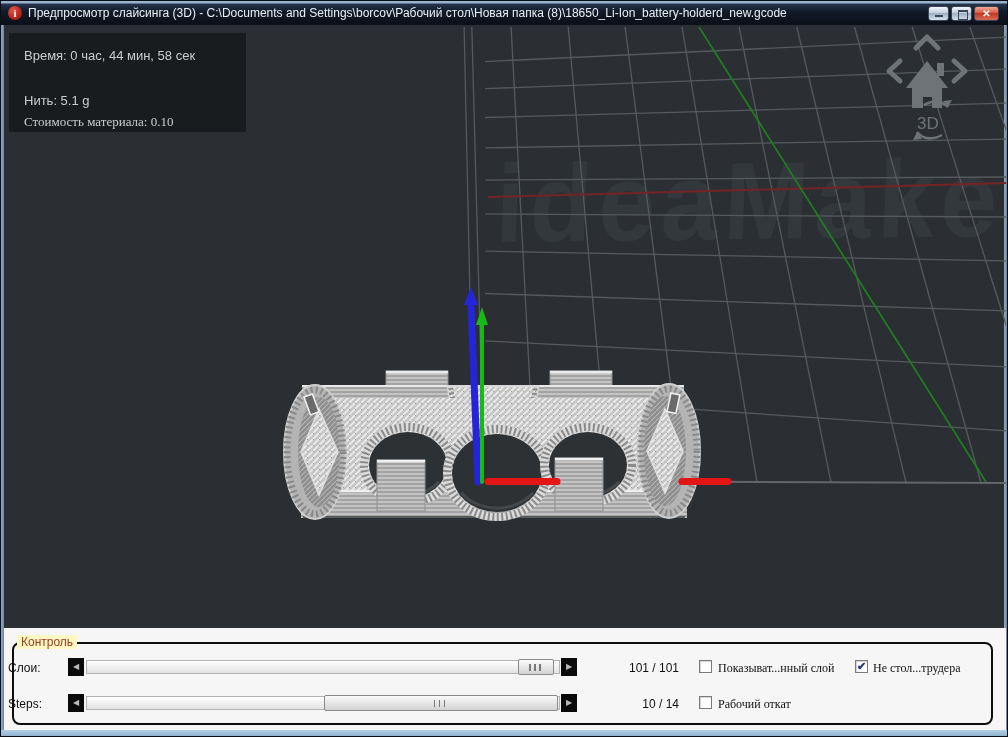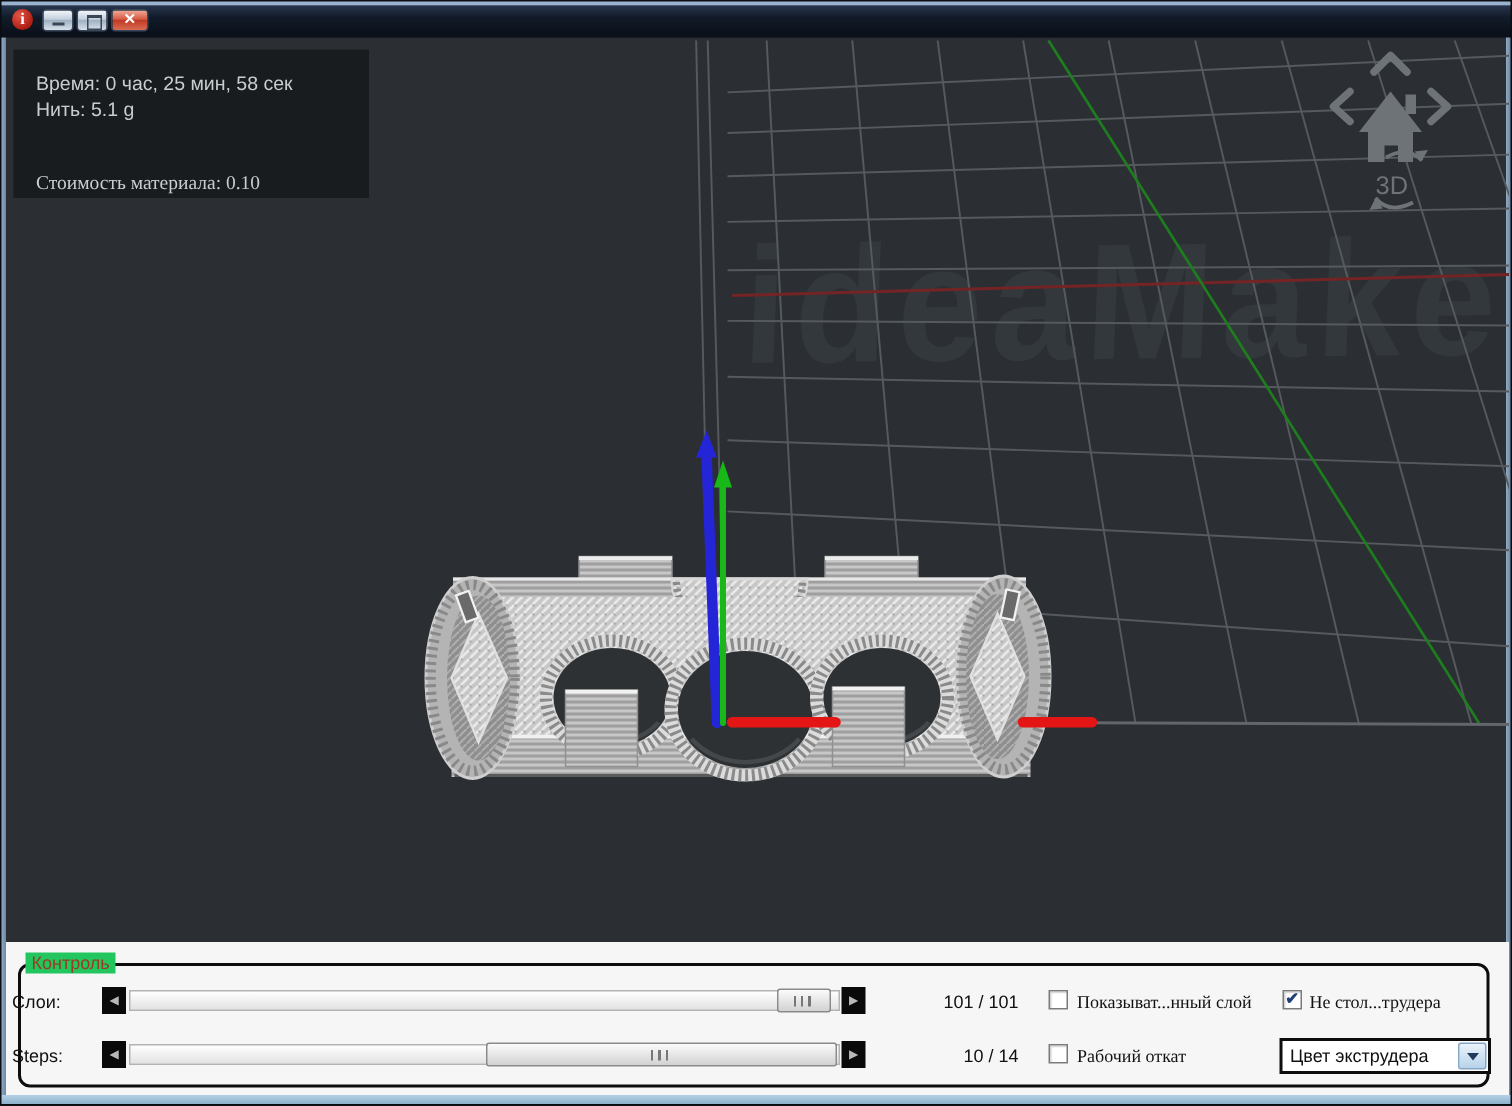--- a/index.html
+++ b/index.html
@@ -29,28 +29,28 @@
   .side.l{left:0;} .side.r{right:0;}
   .bottomstrip{position:absolute;left:0;right:0;bottom:0;height:6px;background:linear-gradient(180deg,#b5d0e6,#8fb2cc);}
 
   .watermark{position:absolute;left:492px;top:118px;font-size:102px;font-weight:bold;letter-spacing:6px;
     color:rgba(205,210,215,0.055);transform:skewX(-3deg) scaleY(1.08) rotate(-0.6deg);white-space:nowrap;z-index:1;}
   #scene{position:absolute;left:0;top:0;z-index:2;}
 
   .overlay{position:absolute;left:5px;top:8px;width:237px;height:99px;background:rgba(10,12,14,0.55);
     z-index:3;color:#c9cdd0;font-size:13px;}
   .overlay div{position:absolute;left:15px;white-space:nowrap;}
-  .ov1{top:15px;} .ov2{top:32px;} .ov3{top:81px;font-family:Liberation Serif, serif;}
+  .ov1{top:15px;} .ov2{top:60px;} .ov3{top:81px;font-family:Liberation Serif, serif;}
 
   .nav{position:absolute;left:872px;top:4px;z-index:3;}
 
   
   .panel{position:absolute;left:3px;top:627px;width:1002px;height:104px;background:#f6f6f6;font-size:12px;color:#101010;}
   .groupbox{position:absolute;left:8px;top:14px;width:981px;height:83px;border:2.5px solid #0d0d0d;border-radius:8px;box-sizing:border-box;}
-  .legend{position:absolute;left:13px;top:7px;background:#22c55e;padding:0 4px;color:#9c3b22;z-index:2;}
+  .legend{position:absolute;left:13px;top:7px;background:#fef9c3;padding:0 4px;color:#9c3b22;z-index:2;}
   .rowlabel{position:absolute;left:4px;}
   .sbtn{position:absolute;width:16px;height:18px;background:#0a0a0a;color:#b9b9b9;font-size:8px;
         text-align:center;line-height:18px;cursor:pointer;}
   .track{position:absolute;left:82px;width:474px;height:14px;border:1px solid #b3b3b3;box-sizing:border-box;
         background:linear-gradient(180deg,#ffffff,#e2e2e2);}
   .thumb{position:absolute;height:16px;border:1px solid #8a8a8a;border-radius:2px;box-sizing:border-box;
         background:linear-gradient(180deg,#fbfbfb,#d2d2d2);}
   .grip{position:absolute;left:50%;top:4px;width:14px;height:7px;transform:translateX(-50%);
         background:repeating-linear-gradient(90deg,#777 0,#777 1.5px,transparent 1.5px,transparent 5px);}
   .val{position:absolute;width:80px;text-align:right;}
@@ -64,20 +64,21 @@
       background:linear-gradient(180deg,#eaf3fb,#b7d3ea);box-sizing:border-box;}
   .dd .btn:after{content:"";position:absolute;left:4.5px;top:6px;border:4px solid transparent;border-top:5px solid #22395c;}
 </style>
 </head>
 <body>
 
 <div class="win">
 
   <div class="titlebar">
     <div class="app-icon">i</div>
+    <div class="title-text">Предпросмотр слайсинга (3D) - C:\Documents and Settings\borcov\Рабочий стол\Новая папка (8)\18650_Li-Ion_battery-holderd_new.gcode</div>
     <div class="winbtns">
       <div class="wbtn">
           <span class="glyph-min"></span>
         </div>
       <div class="wbtn">
           <span class="glyph-max"></span>
         </div>
       <div class="wbtn close">✕</div>
     </div>
   </div>
@@ -179,21 +180,21 @@
     <line x1="487" y1="480.5" x2="556" y2="480.5" stroke="#e31515" stroke-width="7"></line>
     <line x1="681" y1="480.5" x2="727" y2="480.5" stroke="#e31515" stroke-width="7"></line>
     <line x1="477" y1="481" x2="470" y2="302" stroke="#2525d8" stroke-width="7"></line>
     <polygon points="463,304 477,304 470,286" fill="#2525d8"></polygon>
     <line x1="481" y1="481" x2="481" y2="322" stroke="#18b818" stroke-width="4"></line>
     <polygon points="475,324 487,324 481,306" fill="#18b818"></polygon>
   </g>
       </svg>
 
     <div class="overlay">
-      <div class="ov1">Время: 0 час, 25 мин, 58 сек</div>
+      <div class="ov1">Время: 0 час, 44 мин, 58 сек</div>
       <div class="ov2">Нить: 5.1 g</div>
       <div class="ov3">Стоимость материала: 0.10</div>
     </div>
 
     <svg class="nav" width="110" height="120" viewBox="872 28 110 120">
       <g stroke="#6e7377" stroke-width="5" fill="none" stroke-linecap="round" stroke-linejoin="round">
         <polyline points="912,47 923,36 934,47"></polyline>
         <polyline points="896,60 885,70 896,80"></polyline>
         <polyline points="950,60 961,70 950,80"></polyline>
       </g>
@@ -235,20 +236,16 @@
     <div class="rowlabel" style="top:69px">Steps:</div>
     <div class="sbtn" style="left:64px;top:66px">◀</div>
     <div class="track" style="top:68px"></div>
     <div class="thumb" style="left:320px;top:67px;width:234px">
         <span class="grip"></span>
       </div>
     <div class="sbtn" style="left:557px;top:66px">▶</div>
     <div class="val" style="left:595px;top:69px">10 / 14</div>
     <div class="cb" style="left:695px;top:68px"><span></span></div>
     <div class="cblabel" style="left:714px;top:69px">Рабочий откат</div>
-    <div class="dd">
-      <span class="txt">Цвет экструдера</span>
-      <span class="btn"></span>
-    </div>
   </div>
 
   <div class="bottomstrip"></div>
 </div>
 
 </body></html>

